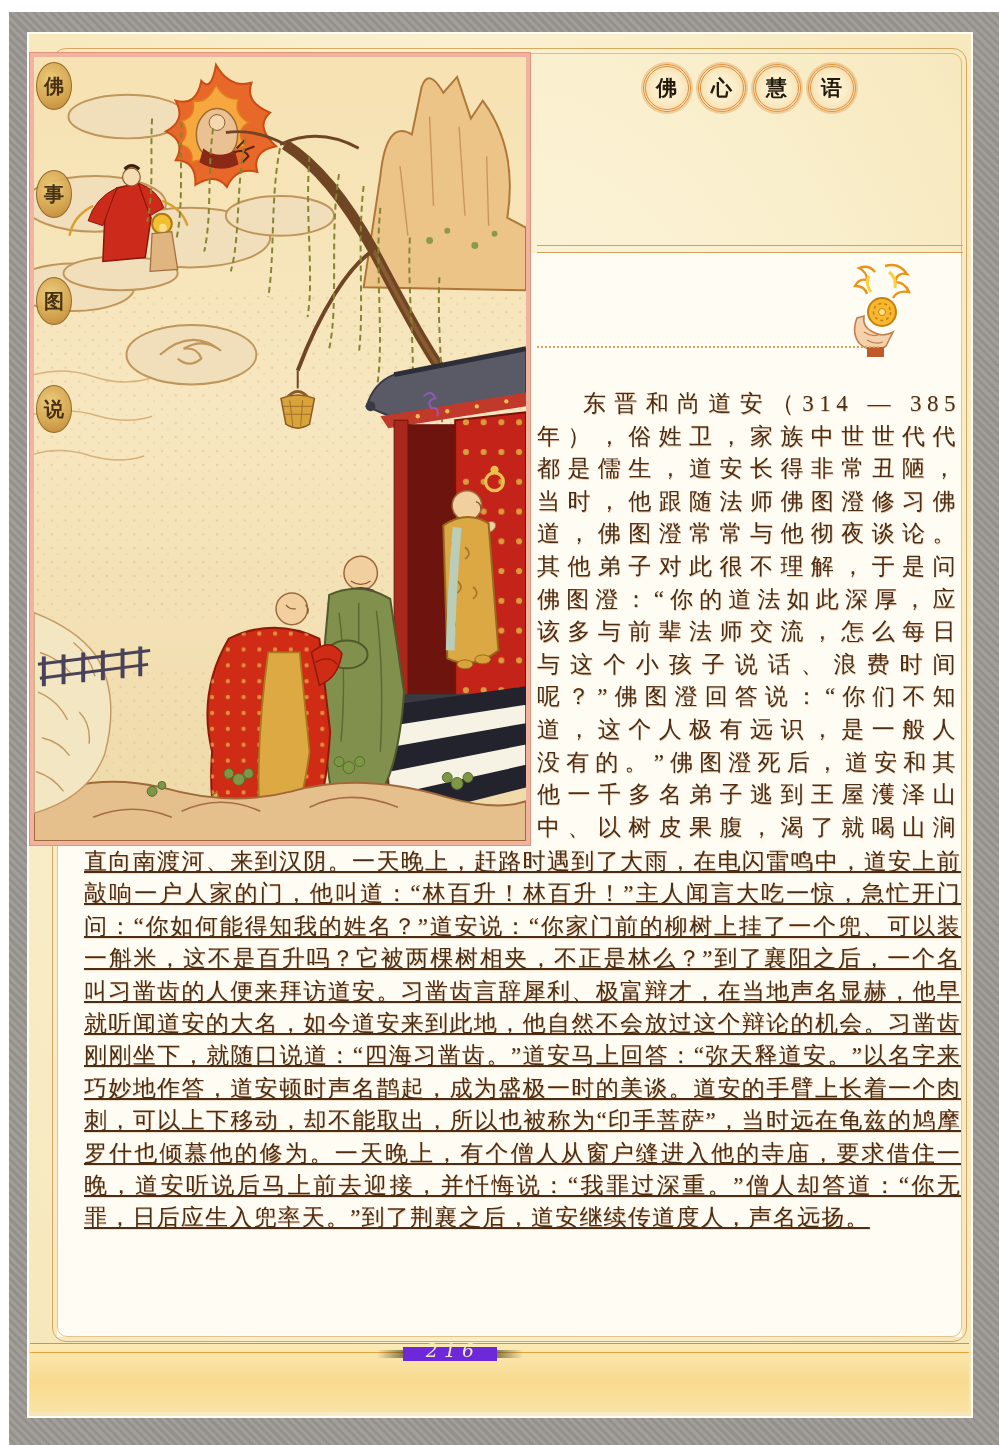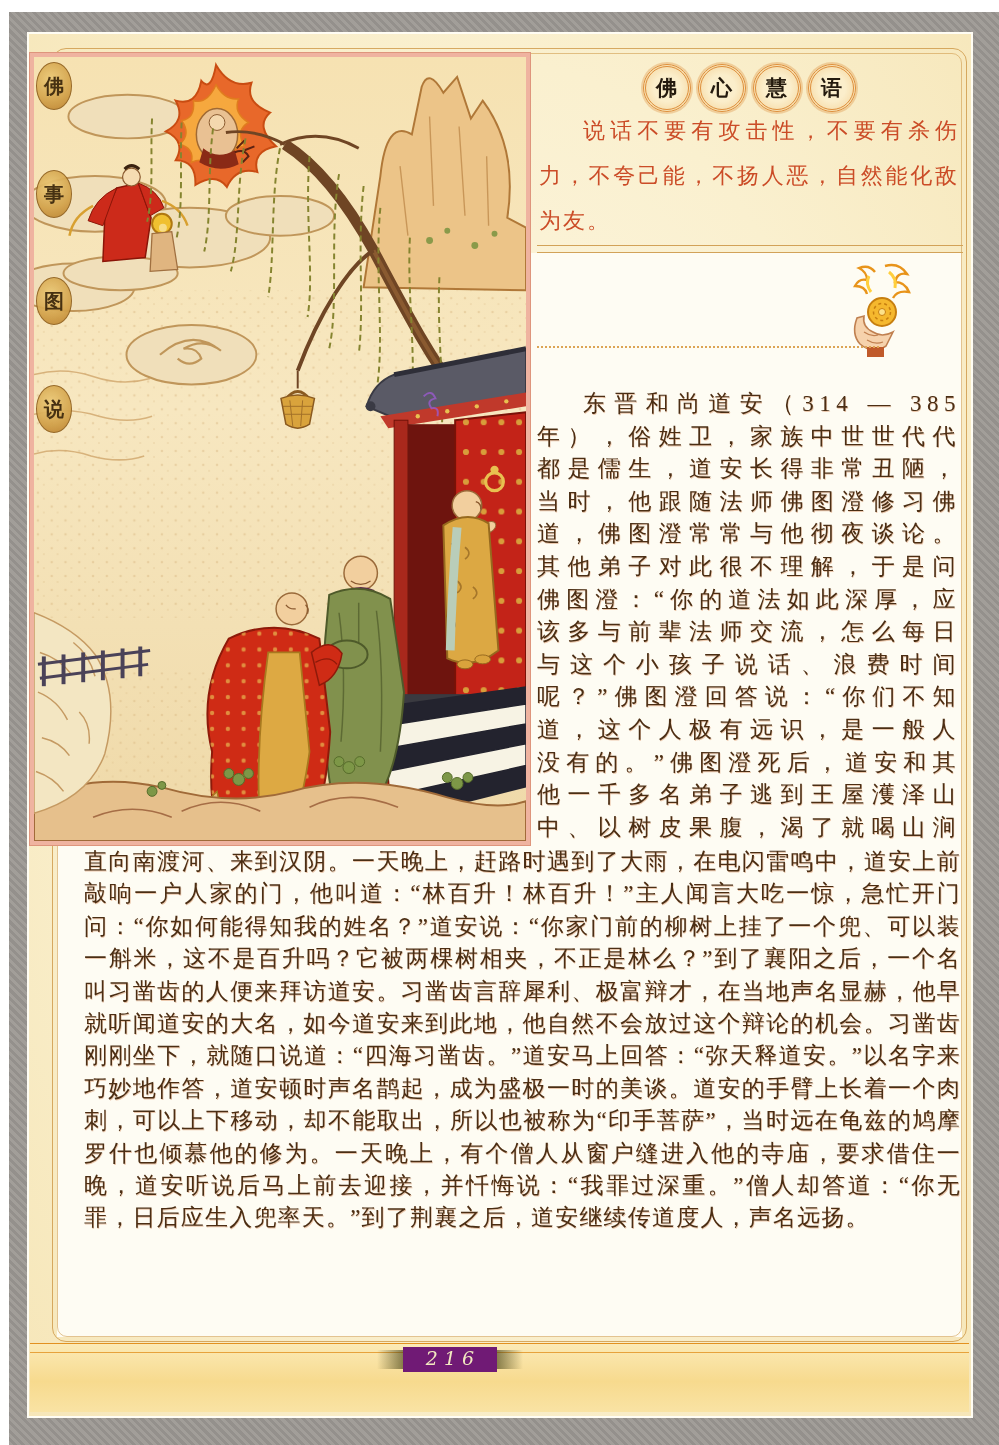--- a/index.html
+++ b/index.html
@@ -48,30 +48,30 @@
     color:#171310;font-size:39px;font-weight:bold;letter-spacing:.45em;text-indent:.45em;}
   .hand-icon{position:absolute;left:845px;top:262px;width:70px;height:96px;}
   .title-rule-dotted{position:absolute;left:537px;top:346px;width:342px;height:0;
     border-top:2px dotted #dca455;}
 
   .body-text{color:#4b2e14;text-shadow:.6px .6px 0 rgba(198,94,30,.33);
     text-align:justify;overflow:hidden;}
   .col-par{position:absolute;left:537px;top:388px;width:424px;height:458px;
     font-size:23px;line-height:32.6px;letter-spacing:5.5px;text-indent:2em;}
   .bottom-par{position:absolute;left:84px;top:846px;width:877px;height:418px;
-    font-size:23px;line-height:32.4px;letter-spacing:1.2px;}
+    font-size:23px;line-height:32.4px;letter-spacing:1.2px;text-decoration:underline;}
 
   
   .bottom-band{position:absolute;left:30px;top:1343px;width:939px;height:68px;
     background:linear-gradient(180deg,#fbeab6 0%,#f7da8e 55%,#f9e3a4 100%);
     border-top:1px solid #e2911f;}
   .bottom-band::before{content:"";position:absolute;left:0;top:8px;width:100%;height:1px;
     background:#e2911f;opacity:.8;}
-  .page-badge{position:absolute;left:403px;top:1347px;width:94px;height:25px;
-    background:#701a75;display:flex;align-items:flex-start;justify-content:center;}
+  .page-badge{position:absolute;left:403px;top:1347px;width:94px;height:14px;
+    background:#6d28d9;display:flex;align-items:flex-end;justify-content:center;}
   .page-badge::before{content:"";position:absolute;right:100%;top:3px;bottom:3px;width:26px;
     background:linear-gradient(270deg,rgba(58,56,14,.6),rgba(58,56,14,0));}
   .page-badge::after{content:"";position:absolute;left:100%;top:3px;bottom:3px;width:26px;
     background:linear-gradient(90deg,rgba(58,56,14,.6),rgba(58,56,14,0));}
   .page-num{color:#f2e9c0;font-size:19px;font-style:italic;letter-spacing:6px;text-indent:6px;
     font-family:"DejaVu Serif","Liberation Serif",serif;}
 </style>
 </head>
 <body>
 
@@ -280,21 +280,20 @@
         <span>心</span>
       </div>
     <div class="medallion">
         <span>慧</span>
       </div>
     <div class="medallion">
         <span>语</span>
       </div>
   </div>
 
-  <div class="quote">说话不要有攻击性，不要有杀伤力，不夸己能，不扬人恶，自然能化敌为友。</div>
 
   <div class="title-rule-double"></div>
   <div class="hand-icon">
     <svg viewBox="0 0 70 96" width="70" height="96">
       <path d="M40,4 Q54,0 62,12 Q52,10 50,20 Q60,20 64,30 Q52,28 48,36 M30,10 Q24,2 14,6 Q22,10 22,18 Q14,16 10,24 Q20,24 22,32" fill="none" stroke="#e8941a" stroke-width="2.4"></path>
       <path d="M44,10 Q52,16 50,26 M24,14 Q20,22 26,30" fill="none" stroke="#ffcf3d" stroke-width="3"></path>
       <circle cx="37" cy="50" r="14" fill="#f5b82e" stroke="#c77f10" stroke-width="2"></circle>
       <circle cx="37" cy="50" r="8.5" fill="none" stroke="#c77f10" stroke-width="1.5" stroke-dasharray="3 3"></circle>
       <circle cx="37" cy="50" r="3.5" fill="#fde28a" stroke="#c77f10"></circle>
       <path d="M12,56 Q6,72 15,82 Q28,93 41,84 L48,70 Q37,76 28,70 Q17,65 19,54 Z" fill="#f6d2ac" stroke="#c08050" stroke-width="1.6"></path>

